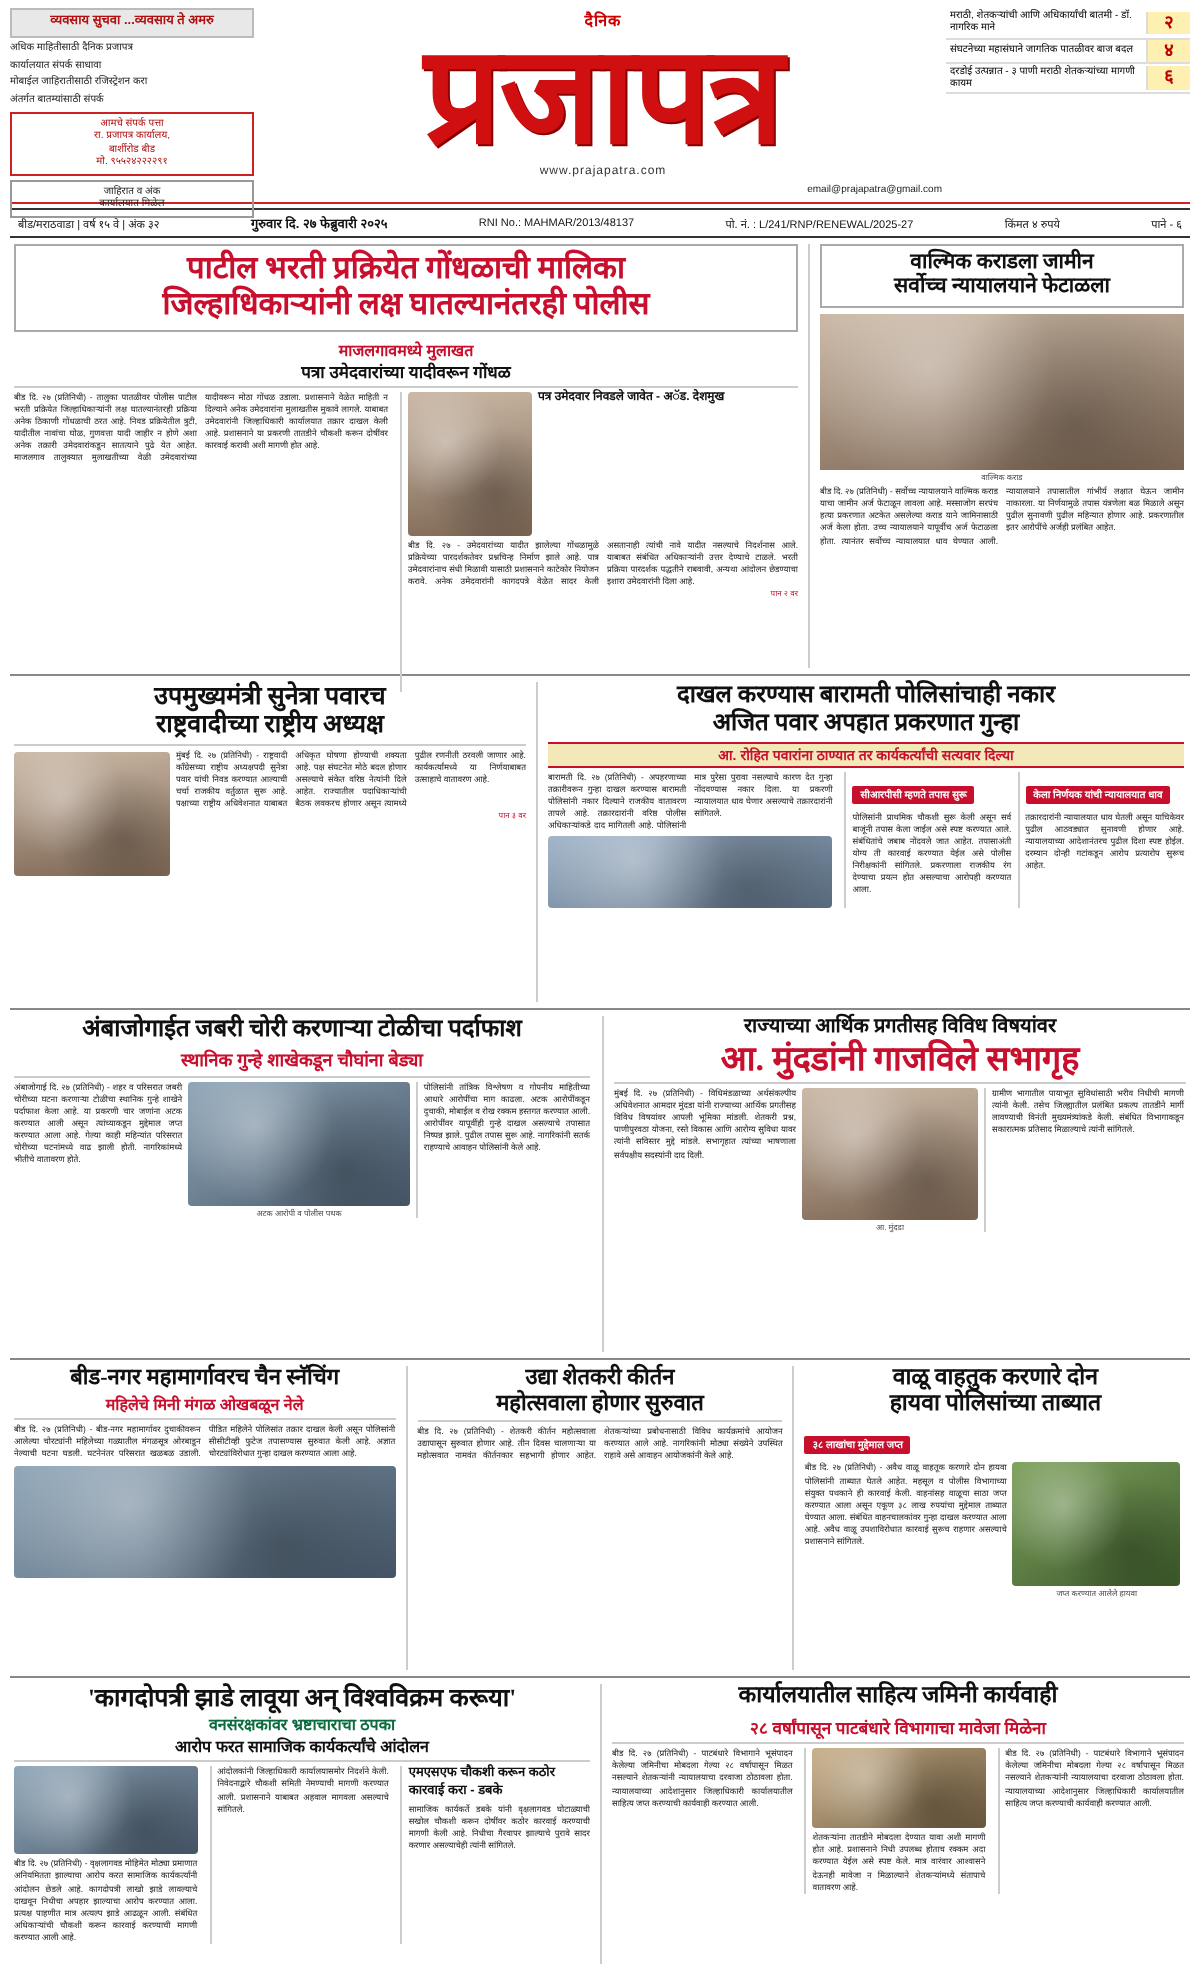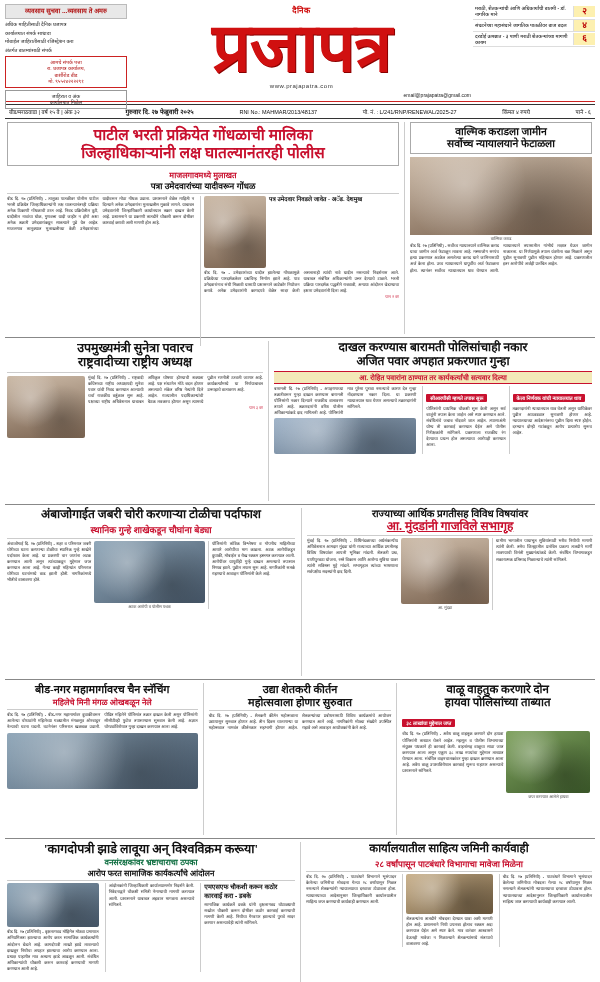--- a/index.html
+++ b/index.html
@@ -373,21 +373,21 @@
           <div style="width:84px;">
             <div class="body-text">पोलिसांनी तांत्रिक विश्लेषण व गोपनीय माहितीच्या आधारे आरोपींचा माग काढला. अटक आरोपींकडून दुचाकी, मोबाईल व रोख रक्कम हस्तगत करण्यात आली. आरोपींवर यापूर्वीही गुन्हे दाखल असल्याचे तपासात निष्पन्न झाले. पुढील तपास सुरू आहे. नागरिकांनी सतर्क राहण्याचे आवाहन पोलिसांनी केले आहे.</div>
           </div>
         </div>
       </div>
 
       <div class="sep-v"></div>
 
       <div class="section" style="width:290px;">
         <div class="hl-black" style="font-size:10px;">राज्याच्या आर्थिक प्रगतीसह विविध विषयांवर</div>
-        <div class="hl-red" style="font-size:12px;text-decoration:underline;">आ. मुंदडांनी गाजविले सभागृह</div>
+        <div class="hl-red" style="font-size:17px;">आ. मुंदडांनी गाजविले सभागृह</div>
         <div class="thinline"></div>
         <div class="flexrow">
           <div style="width:94px;padding-right:3px;">
             <div class="body-text">मुंबई दि. २७ (प्रतिनिधी) - विधिमंडळाच्या अर्थसंकल्पीय अधिवेशनात आमदार मुंदडा यांनी राज्याच्या आर्थिक प्रगतीसह विविध विषयांवर आपली भूमिका मांडली. शेतकरी प्रश्न, पाणीपुरवठा योजना, रस्ते विकास आणि आरोग्य सुविधा यावर त्यांनी सविस्तर मुद्दे मांडले. सभागृहात त्यांच्या भाषणाला सर्वपक्षीय सदस्यांनी दाद दिली.</div>
           </div>
           <div style="width:88px;">
             <div class="photo portrait" style="height:66px;border-radius:2px;"></div>
             <div class="cap">आ. मुंदडा</div>
           </div>
           <div class="sep-v"></div>

